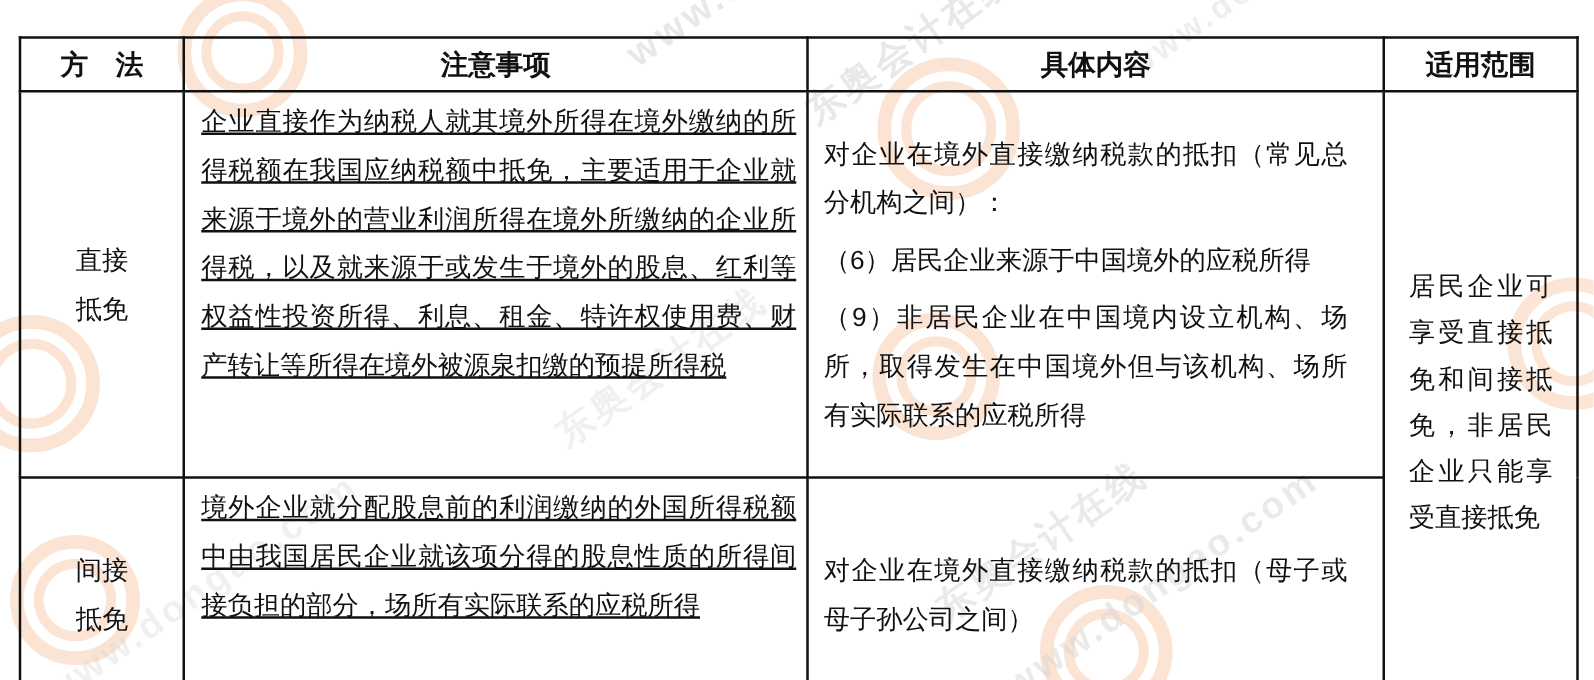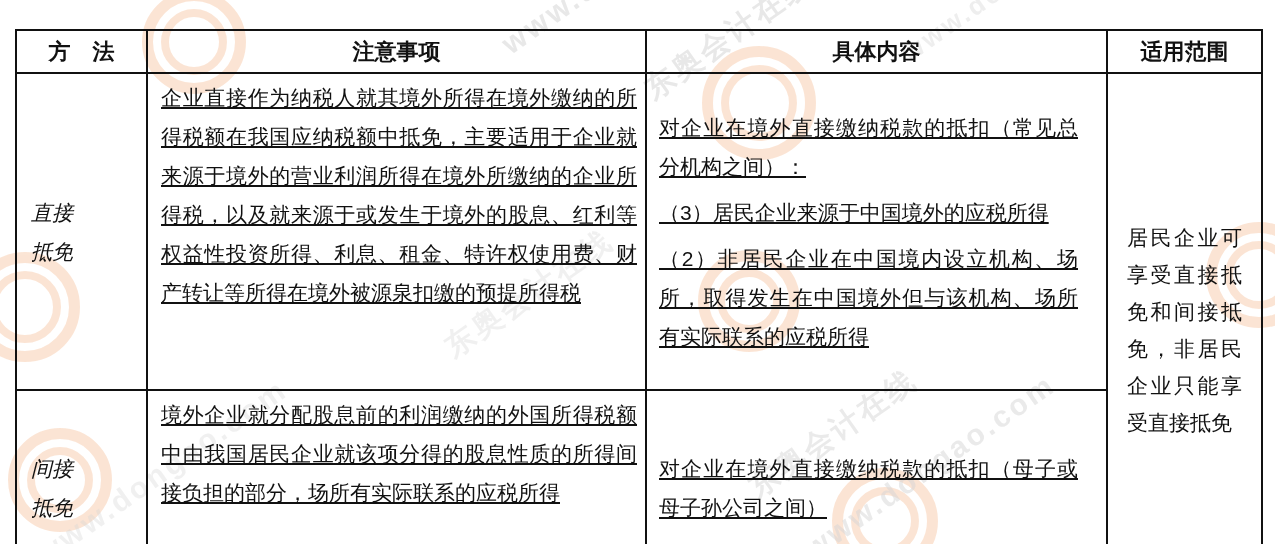--- a/index.html
+++ b/index.html
@@ -26,23 +26,23 @@
   .wm-text.t5{left:752px;top:470px;opacity:.5;}
   .wm-text.t6{left:808px;top:535px;opacity:.5;}
   .wm-text.t7{left:40px;top:540px;opacity:.35;}
 
   
   table.tax{position:relative;z-index:1;margin:29px 0 0 15px;width:1246px;
             border-collapse:collapse;table-layout:fixed;background:transparent;color:#111;}
   .tax th,.tax td{border:2px solid #111;background:transparent;}
   .tax th{height:41px;font-size:22px;font-weight:bold;text-align:center;vertical-align:middle;padding:0;}
   .tax td{font-size:21px;line-height:39px;}
-  td.method{vertical-align:middle;padding:14px;font-style:italic;}
+  td.method{text-align:center;vertical-align:middle;padding:4px;}
   td.content{vertical-align:top;text-align:justify;padding:4px 8px 16px 13px;text-decoration:underline;}
-  td.scope{vertical-align:middle;padding:4px 28px 4px 12px;text-decoration:underline;}
+  td.scope{vertical-align:middle;padding:4px 28px 4px 12px;}
   td.scope p{margin:0;text-align:justify;}
   td.scope p + p{margin-top:7px;}
   td.notes{vertical-align:middle;text-align:justify;padding:0 19px;line-height:37px;}
   tr.row-a td{height:287px;}
   tr.row-b td{height:166px;}
 </style>
 </head>
 <body>
 
 <div class="page">
@@ -81,22 +81,22 @@
     </thead>
     <tbody>
       <tr class="row-a">
         <td class="method">
           <div>直接</div>
           <div>抵免</div>
         </td>
         <td class="content">企业直接作为纳税人就其境外所得在境外缴纳的所得税额在我国应纳税额中抵免，主要适用于企业就来源于境外的营业利润所得在境外所缴纳的企业所得税，以及就来源于或发生于境外的股息、红利等权益性投资所得、利息、租金、特许权使用费、财产转让等所得在境外被源泉扣缴的预提所得税</td>
         <td class="scope">
           <p>对企业在境外直接缴纳税款的抵扣（常见总分机构之间）：</p>
-          <p>（3）居民企业来源于中国境外的应税所得</p>
-          <p>（2）非居民企业在中国境内设立机构、场所，取得发生在中国境外但与该机构、场所有实际联系的应税所得</p>
+          <p>（6）居民企业来源于中国境外的应税所得</p>
+          <p>（9）非居民企业在中国境内设立机构、场所，取得发生在中国境外但与该机构、场所有实际联系的应税所得</p>
         </td>
         <td class="notes" rowspan="2">居民企业可享受直接抵免和间接抵免，非居民企业只能享受直接抵免</td>
       </tr>
       <tr class="row-b">
         <td class="method">
           <div>间接</div>
           <div>抵免</div>
         </td>
         <td class="content">境外企业就分配股息前的利润缴纳的外国所得税额中由我国居民企业就该项分得的股息性质的所得间接负担的部分，场所有实际联系的应税所得</td>
         <td class="scope">

